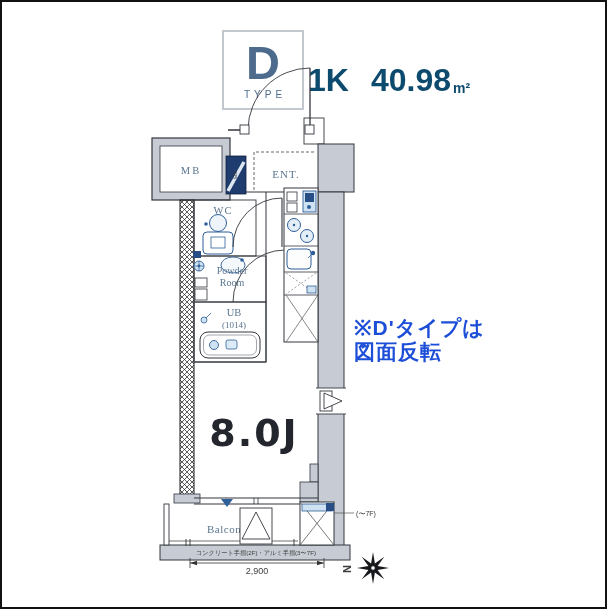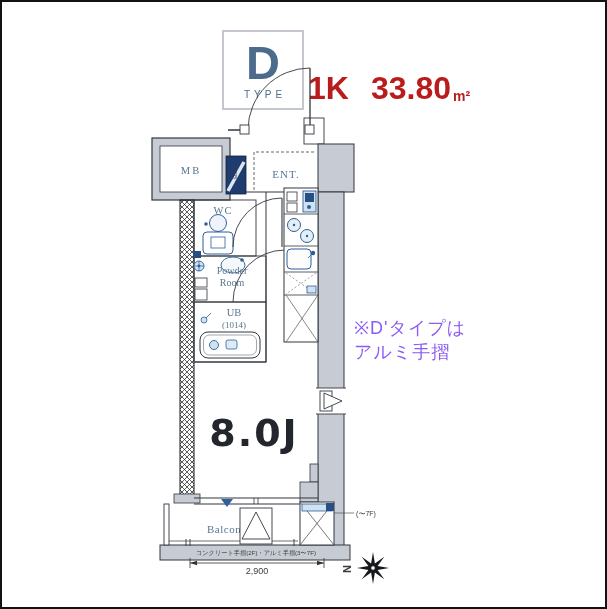--- a/index.html
+++ b/index.html
@@ -15,55 +15,55 @@
     display:flex;flex-direction:column;align-items:center;justify-content:center;
   }
   .type-letter{
     font-size:47px;font-weight:bold;color:#4d6b8d;line-height:44px;
     font-family:"Liberation Sans",sans-serif;
   }
   .type-caption{
     font-size:10px;color:#4d6b8d;letter-spacing:4px;margin-top:4px;margin-left:4px;
   }
   .spec-line{
-    position:absolute;left:306px;top:70px;color:#b91c1c;font-weight:bold;
+    position:absolute;left:306px;top:62px;color:#0c4a6e;font-weight:bold;
     display:flex;align-items:flex-end;line-height:1;text-align:right;
   }
   .spec-layout{font-size:32px;}
   .spec-area{font-size:32px;margin-left:22px;}
   .spec-unit{font-size:14px;margin-left:2px;padding-bottom:1px;}
   
   .note{
-    position:absolute;left:352px;top:314px;color:#8b5cf6;font-size:18px;
-    line-height:24px;letter-spacing:1px;
+    position:absolute;left:352px;top:314px;color:#1d4ed8;font-size:21px;
+    line-height:24px;letter-spacing:1px;font-weight:bold;
   }
   
   svg{position:absolute;left:0;top:0;}
   .lbl{font-family:"Liberation Serif",serif;fill:#5a7690;}
   .room-big{font-family:"DejaVu Sans",sans-serif;font-weight:bold;fill:#23262d;letter-spacing:2px;}
   .tiny{font-family:"Liberation Sans",sans-serif;fill:#3c3c3c;}
 </style>
 </head>
 <body>
 
 <div class="page">
 
   <div class="type-box">
     <div class="type-letter">D</div>
     <div class="type-caption">TYPE</div>
   </div>
   <div class="spec-line">
     <span class="spec-layout">1K</span>
-    <span class="spec-area">33.80</span>
+    <span class="spec-area">40.98</span>
     <span class="spec-unit">m²</span>
   </div>
 
   <div class="note">
     <div>※D'タイプは</div>
-    <div>アルミ手摺</div>
+    <div>図面反転</div>
   </div>
 
   <svg width="607" height="609" viewBox="0 0 607 609">
     <defs>
       <pattern id="hatch" patternUnits="userSpaceOnUse" width="5" height="5">
         <path d="M0,0 L5,5 M5,0 L0,5" stroke="#1a1a1a" stroke-width="0.7"></path>
       </pattern>
     </defs>
 
     <g>

